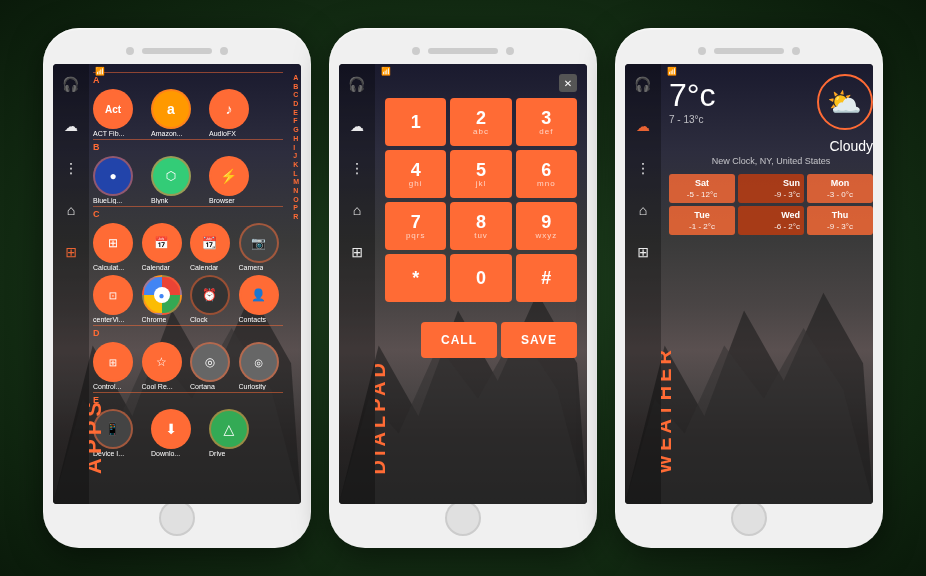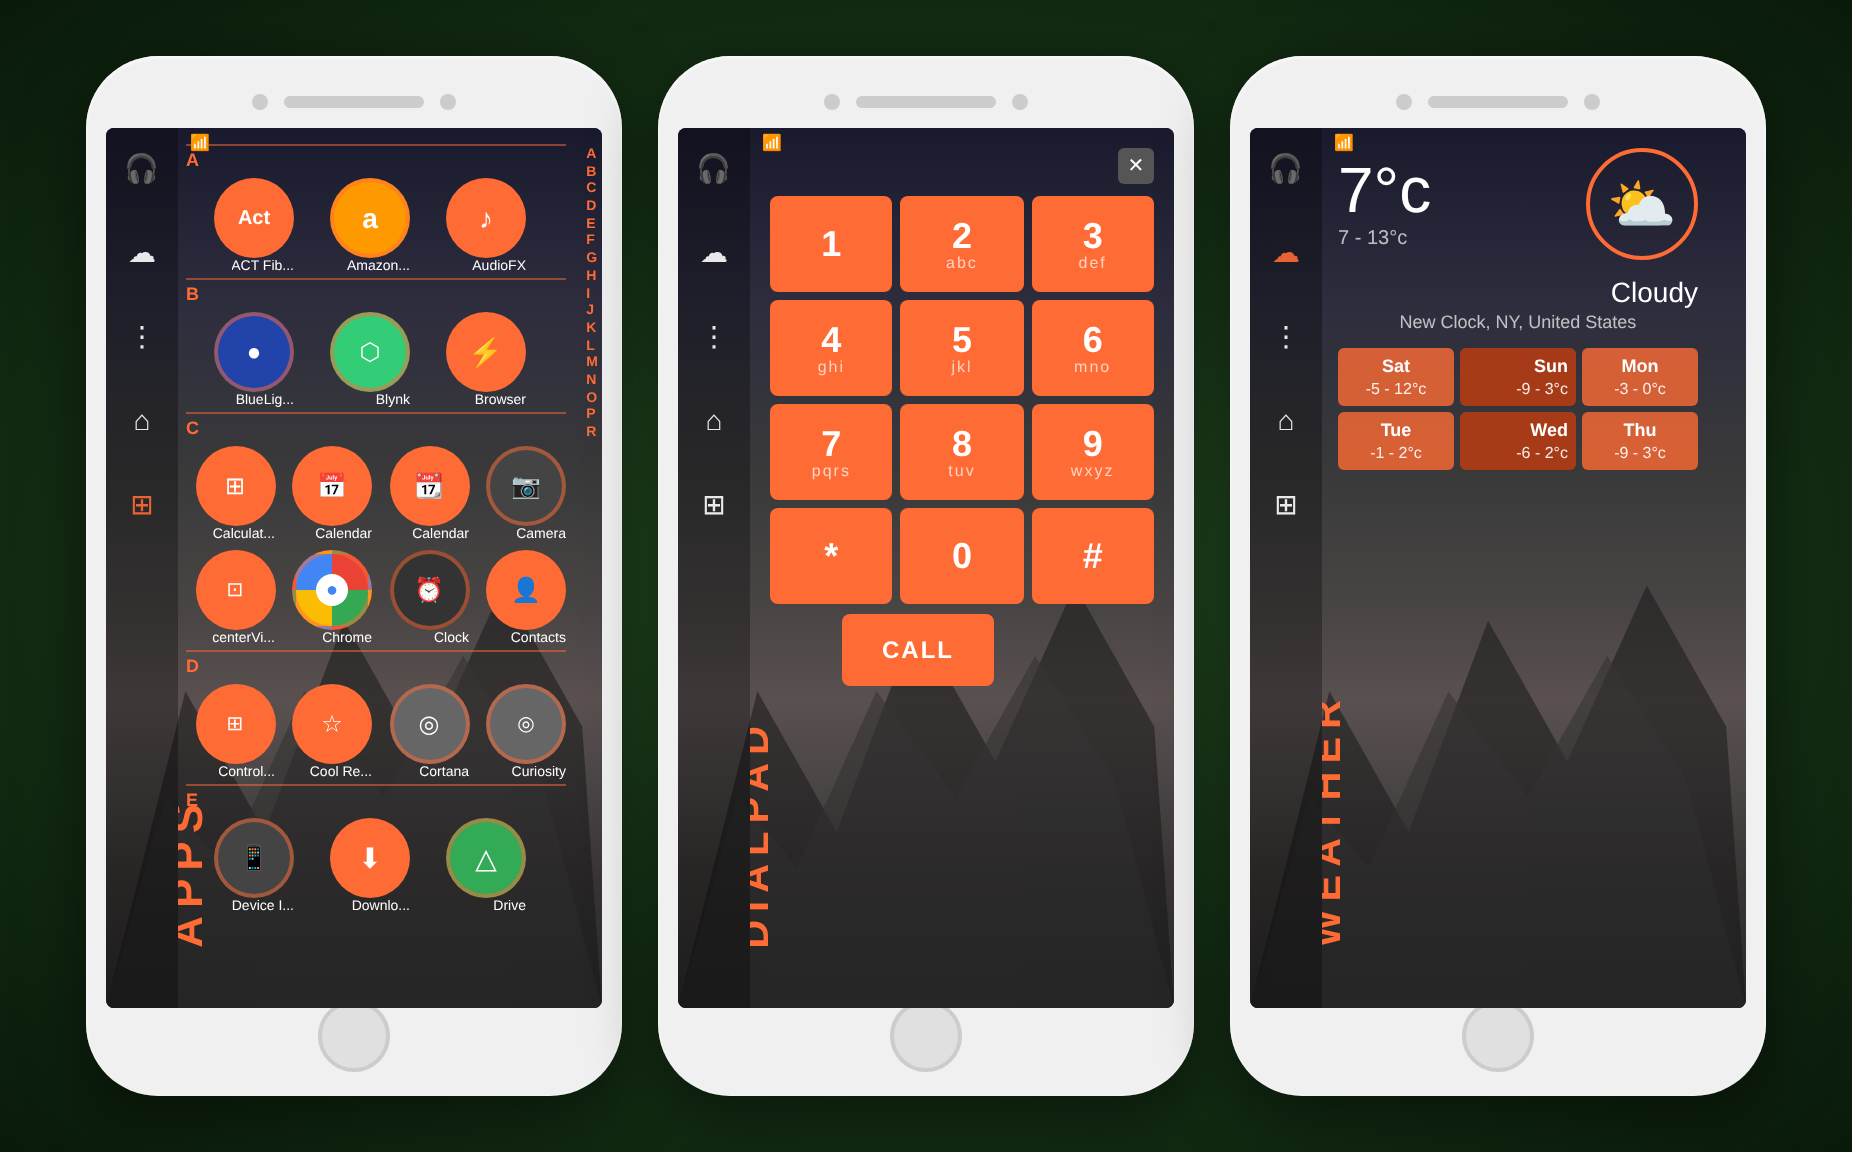--- a/index.html
+++ b/index.html
@@ -176,21 +176,21 @@
       padding: 2px 0;
       border-top: 1px solid rgba(255,107,53,0.5);
     }
     .app-row {
       display: flex;
       gap: 4px;
     }
     .app-item {
       display: flex;
       flex-direction: column;
-      align-items: flex-end;
+      align-items: flex-start;
       width: 54px;
     }
     .app-icon {
       width: 40px;
       height: 40px;
       border-radius: 50%;
       background: #ff6b35;
       display: flex;
       align-items: center;
       justify-content: center;
@@ -268,21 +268,21 @@
     }
     .dial-sub {
       color: rgba(255,255,255,0.7);
       font-size: 8px;
       letter-spacing: 1px;
     }
     .dialpad-actions {
       display: grid;
       grid-template-columns: 1fr 1fr;
       gap: 4px;
-      margin-top: 5px;
+      margin-top: 20px;
       padding-left: 36px;
     }
     .dial-action {
       background: #ff6b35;
       border-radius: 4px;
       height: 36px;
       display: flex;
       align-items: center;
       justify-content: center;
       color: #fff;
@@ -302,21 +302,21 @@
       letter-spacing: 4px;
       writing-mode: vertical-rl;
       text-orientation: mixed;
       transform: rotate(180deg);
       text-transform: uppercase;
     }
     .weather-content {
       position: absolute;
       top: 10px;
       left: 8px;
-      right: 24px;
+      right: 0;
     }
     .weather-top {
       display: flex;
       align-items: center;
       justify-content: space-between;
       margin-bottom: 4px;
     }
     .temp-main {
       color: #fff;
       font-size: 32px;
@@ -668,20 +668,21 @@
           </div>
           <div class="dial-key">
             <span class="dial-num">0</span>
           </div>
           <div class="dial-key">
             <span class="dial-num">#</span>
           </div>
         </div>
         <div class="dialpad-actions">
           <div class="dial-action">CALL</div>
+          <div class="dial-action">SAVE</div>
         </div>
       </div>
       <div class="dialpad-label">DIALPAD</div>
     </div>
   </div>
   <div class="phone-bottom">
     <div class="home-button"></div>
   </div>
 </div>
 

